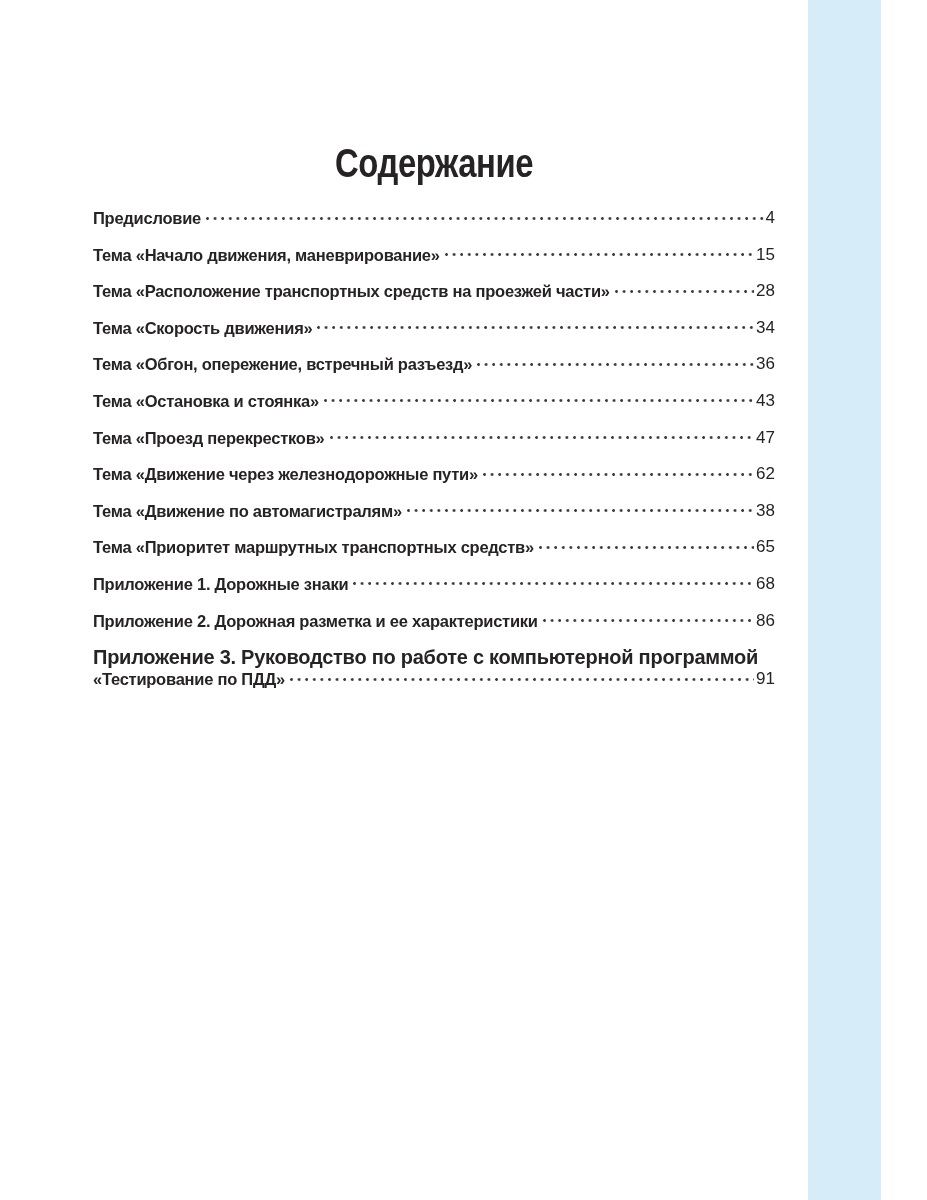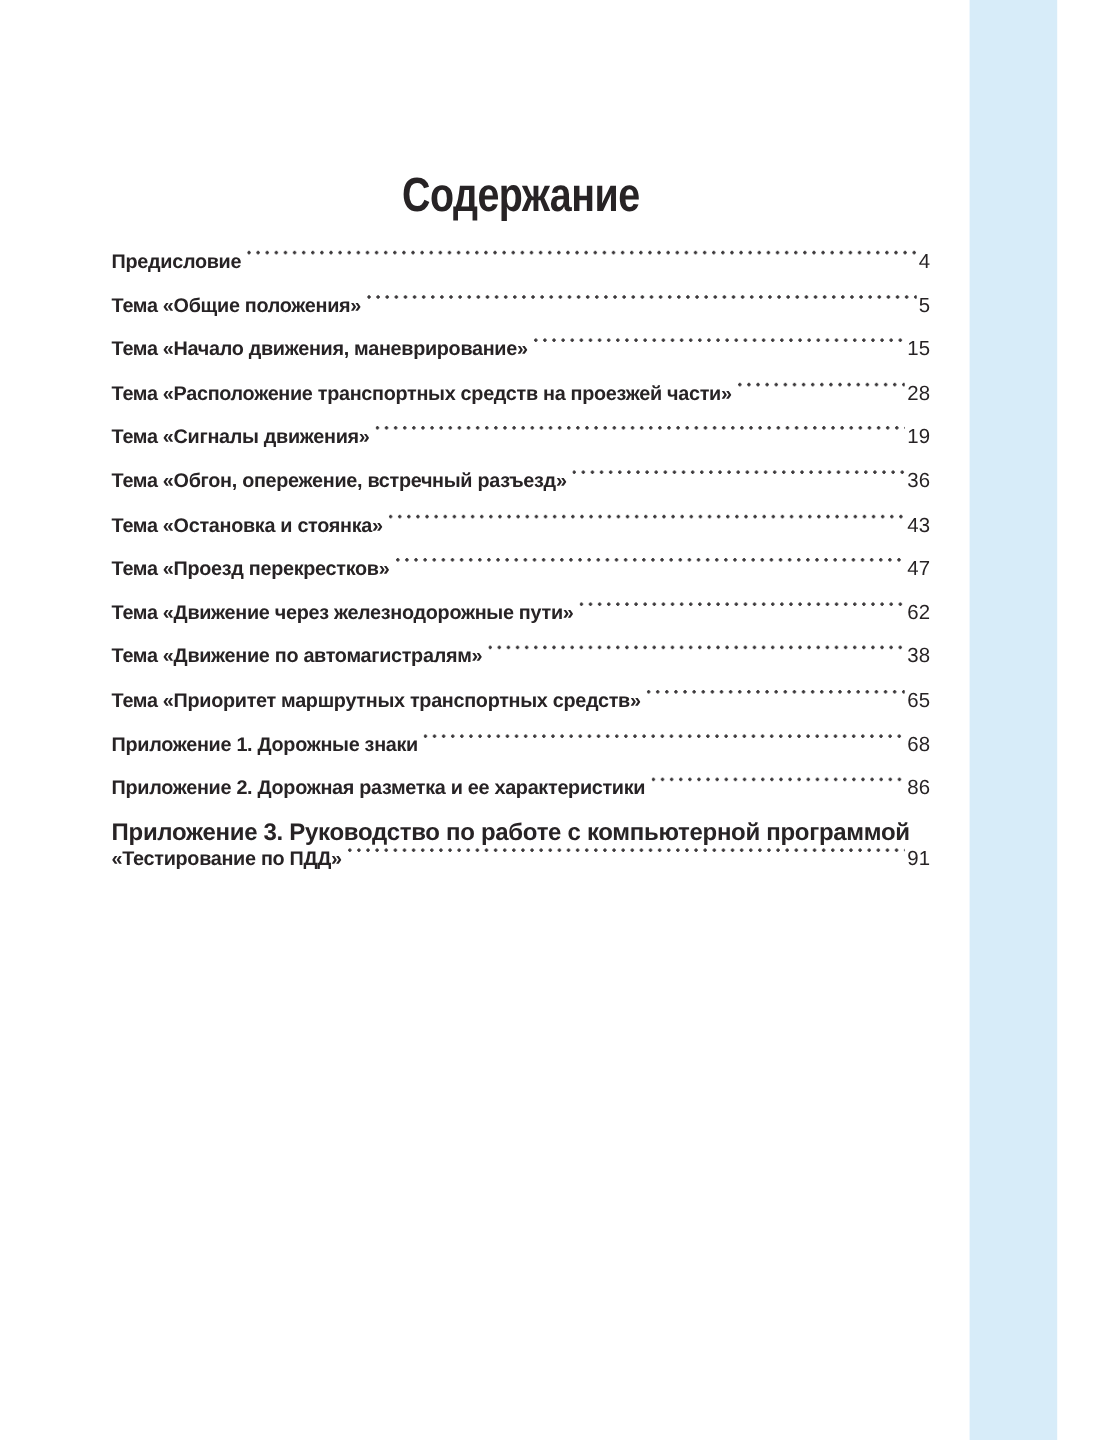--- a/index.html
+++ b/index.html
@@ -42,21 +42,21 @@
   }
   .toc-pre {
     font-size: 20px;
     line-height: 18px;
     font-weight: bold;
     letter-spacing: -0.25px;
     margin-bottom: 4px;
   }
   .toc-row {
     display: flex;
-    align-items: flex-start;
+    align-items: center;
     font-size: 16.5px;
     line-height: 18px;
   }
   .toc-label {
     font-weight: bold;
     letter-spacing: -0.25px;
     white-space: nowrap;
   }
   .leader {
     flex: 1 1 auto;
@@ -84,28 +84,20 @@
     <div class="toc">
   <div class="toc-entry">
 
     <div class="toc-row">
       <span class="toc-label">Предисловие</span>
       <span class="leader"></span>
       <span class="toc-page">4</span>
     </div>
   </div>
 
-  <div class="toc-entry">
-
-    <div class="toc-row">
-      <span class="toc-label">Тема «Общие положения»</span>
-      <span class="leader"></span>
-      <span class="toc-page">5</span>
-    </div>
-  </div>
 
 
 
   <div class="toc-entry">
 
     <div class="toc-row">
       <span class="toc-label">Тема «Начало движения, маневрирование»</span>
       <span class="leader"></span>
       <span class="toc-page">15</span>
     </div>
@@ -116,23 +108,23 @@
     <div class="toc-row">
       <span class="toc-label">Тема «Расположение транспортных средств на проезжей части»</span>
       <span class="leader"></span>
       <span class="toc-page">28</span>
     </div>
   </div>
 
   <div class="toc-entry">
 
     <div class="toc-row">
-      <span class="toc-label">Тема «Сигналы движения»</span>
-      <span class="leader"></span>
-      <span class="toc-page">19</span>
+      <span class="toc-label">Тема «Скорость движения»</span>
+      <span class="leader"></span>
+      <span class="toc-page">34</span>
     </div>
   </div>
 
   <div class="toc-entry">
 
     <div class="toc-row">
       <span class="toc-label">Тема «Обгон, опережение, встречный разъезд»</span>
       <span class="leader"></span>
       <span class="toc-page">36</span>
     </div>

